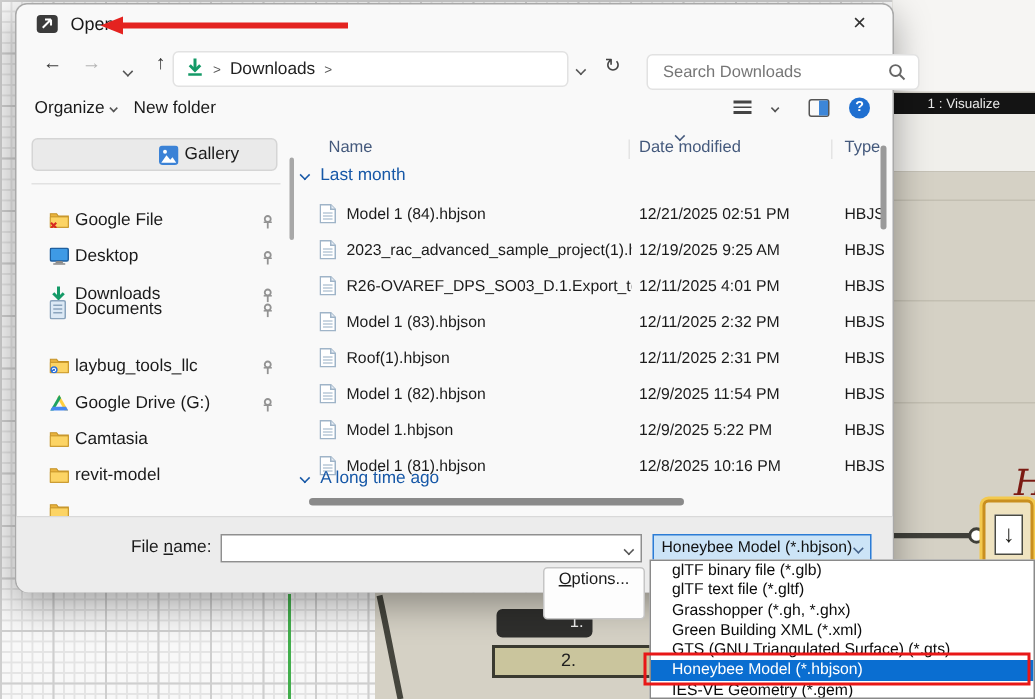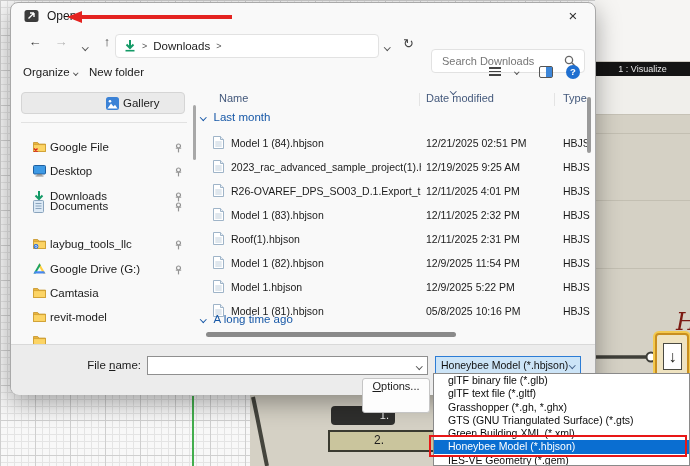--- a/index.html
+++ b/index.html
@@ -56,21 +56,21 @@
 
   .navbar{position:absolute;left:0;top:28px;width:100%;height:30px;}
   .nav-btn{position:absolute;top:3px;font-size:13px;color:#3a3a3a;width:20px;text-align:center;}
   .nav-btn.disabled{color:#b5b5b5;}
   .addressbox{position:absolute;left:104px;top:3px;width:264px;height:24px;background:#fff;
               border:1px solid #e2e2e2;border-radius:4px;display:flex;align-items:center;padding-left:8px;gap:6px;}
   .bc-sep{font-size:9px;color:#555;}
   .bc-loc{font-size:11.5px;color:#222;}
   .addr-chev{position:absolute;left:374px;top:10px;}
   .addr-refresh{position:absolute;left:392px;top:5px;font-size:13px;color:#444;}
-  .searchbox{position:absolute;left:420px;top:18px;width:154px;height:24px;background:#fff;
+  .searchbox{position:absolute;left:420px;top:5px;width:182px;height:24px;background:#fff;
              border:1px solid #e2e2e2;border-radius:4px;}
   .searchbox input{position:absolute;left:8px;top:1px;width:130px;height:20px;border:none;outline:none;
                    font-size:11px;font-family:"Liberation Sans",sans-serif;color:#333;background:transparent;}
   .searchbox input::placeholder{color:#767676;}
   .search-ico{position:absolute;right:8px;top:5px;}
 
   .commandbar{position:absolute;left:0;top:58px;width:100%;height:26px;}
   .cmd{position:absolute;top:5px;font-size:11.5px;color:#1b1b1b;}
   .viewcluster{position:absolute;top:4px;}
   .list-ico{display:inline-block;width:12px;}
@@ -495,21 +495,21 @@
           <span class="f-date">12/9/2025 5:22 PM</span>
           <span class="f-type">HBJSO</span>
         </div>
         <div class="frow" style="top: 192px;">
           <span class="f-ico"><svg width="11" height="13">
               <path d="M0.5 0.5 h7 l3 3 v9 h-10z" fill="#fff" stroke="#9fb4c8"></path>
               <path d="M7.5 0.5 v3 h3" fill="#e8eef5" stroke="#9fb4c8"></path>
               <path d="M2.3 6h6.4M2.3 8h6.4M2.3 10h6.4" stroke="#b9c9d8" stroke-width="0.9"></path>
             </svg></span>
           <span class="f-name">Model 1 (81).hbjson</span>
-          <span class="f-date">05/8/2025 10:16 PM</span>
+          <span class="f-date">12/8/2025 10:16 PM</span>
           <span class="f-type">HBJSO</span>
         </div>
         <div class="grp" style="top: 204px;"><span class="chev g"></span><span>A long time ago</span></div>
         <div class="hscroll" style="top: 223px;"></div>
       </div>
     <div class="vscroll"></div>
 
     <div class="footer">
       <span class="fn-label"><span>File </span><u>n</u><span>ame:</span></span>
       <div class="fn-combo">
@@ -521,19 +521,19 @@
         <span class="chev"></span>
       </div>
       <div class="opt-btn"><u>O</u><span>ptions...</span></div>
     </div>
   </div>
 
   <div class="type-list" id="typeList">
       <div class="tl-item">glTF binary file (*.glb)</div>
       <div class="tl-item">glTF text file (*.gltf)</div>
       <div class="tl-item">Grasshopper (*.gh, *.ghx)</div>
+      <div class="tl-item">Green Building XML (*.xml)</div>
       <div class="tl-item">GTS (GNU Triangulated Surface) (*.gts)</div>
-      <div class="tl-item">Green Building XML (*.xml)</div>
       <div class="tl-item tl-sel">Honeybee Model (*.hbjson)</div>
       <div class="tl-item">IES-VE Geometry (*.gem)</div>
     </div>
   <div class="red-rect"></div>
 </div>
 
 </body></html>

